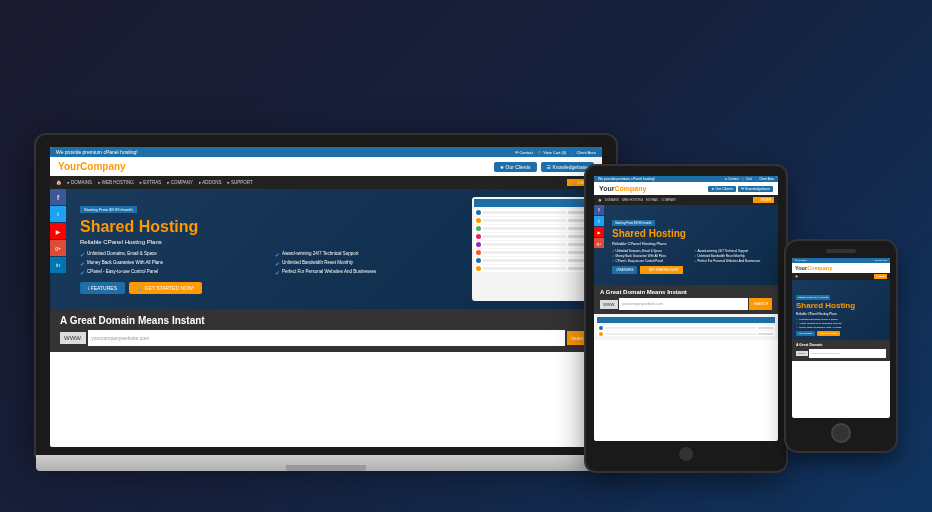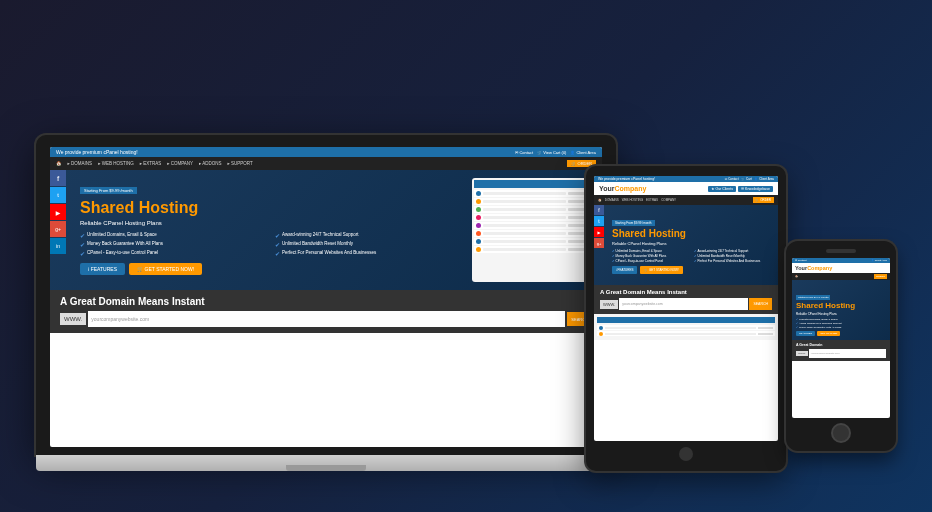--- a/index.html
+++ b/index.html
@@ -433,20 +433,29 @@
 
         <div class="site-topbar">
           <span class="site-topbar-text">We provide premium cPanel hosting!</span>
           <div class="site-topbar-links">
             <span class="site-topbar-link">✉ <span>Contact</span></span>
             <span class="site-topbar-link">🛒 <span>View Cart (0)</span></span>
             <span class="site-topbar-link">👤 <span>Client Area</span></span>
           </div>
         </div>
 
+        <div class="site-header">
+          <div class="site-logo">
+            <span>Your</span><span>Company</span>
+          </div>
+          <div style="display:flex;gap:4px;">
+            <span style="background:#1e6fa8;color:#fff;font-size:5px;padding:2px 6px;border-radius:2px;">★ Our Clients</span>
+            <span style="background:#1e6fa8;color:#fff;font-size:5px;padding:2px 6px;border-radius:2px;">☰ Knowledgebase</span>
+          </div>
+        </div>
 
         <div class="site-nav">
           <span class="site-nav-item">🏠</span>
           <span class="site-nav-item">▸ DOMAINS</span>
           <span class="site-nav-item">▸ WEB HOSTING</span>
           <span class="site-nav-item">▸ EXTRAS</span>
           <span class="site-nav-item">▸ COMPANY</span>
           <span class="site-nav-item">▸ ADDONS</span>
           <span class="site-nav-item">▸ SUPPORT</span>
           <span class="site-nav-order">🛒 ORDER</span>

